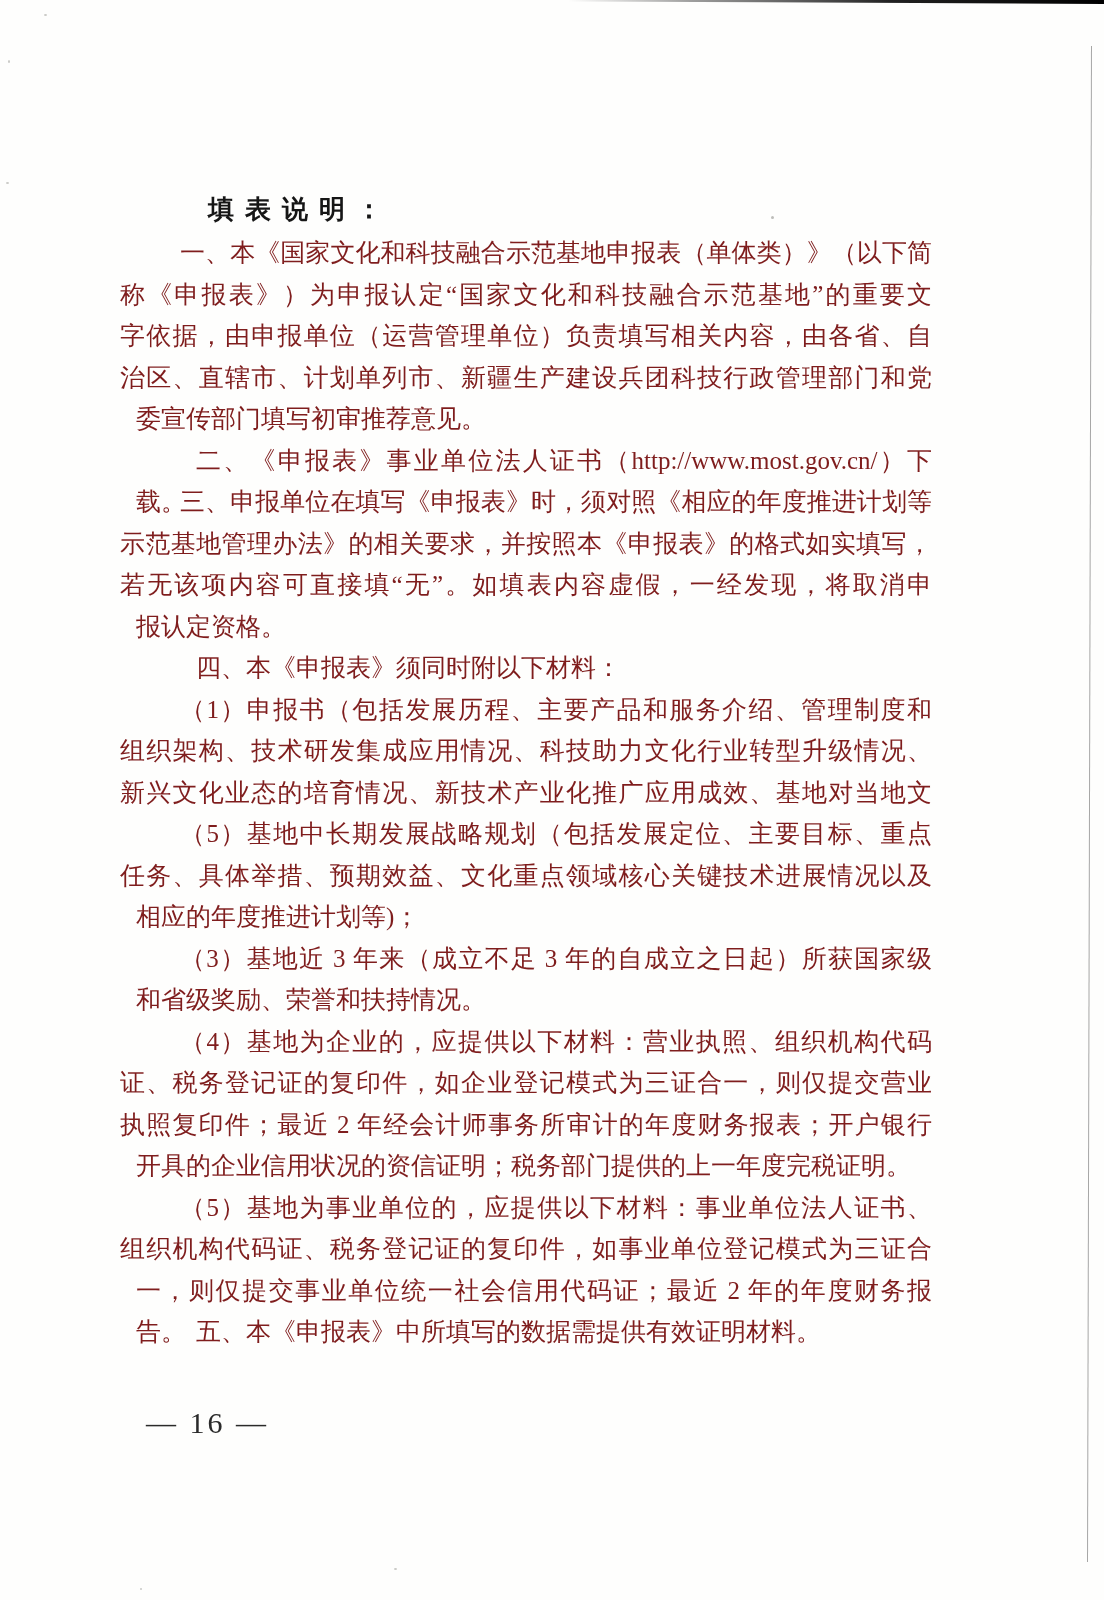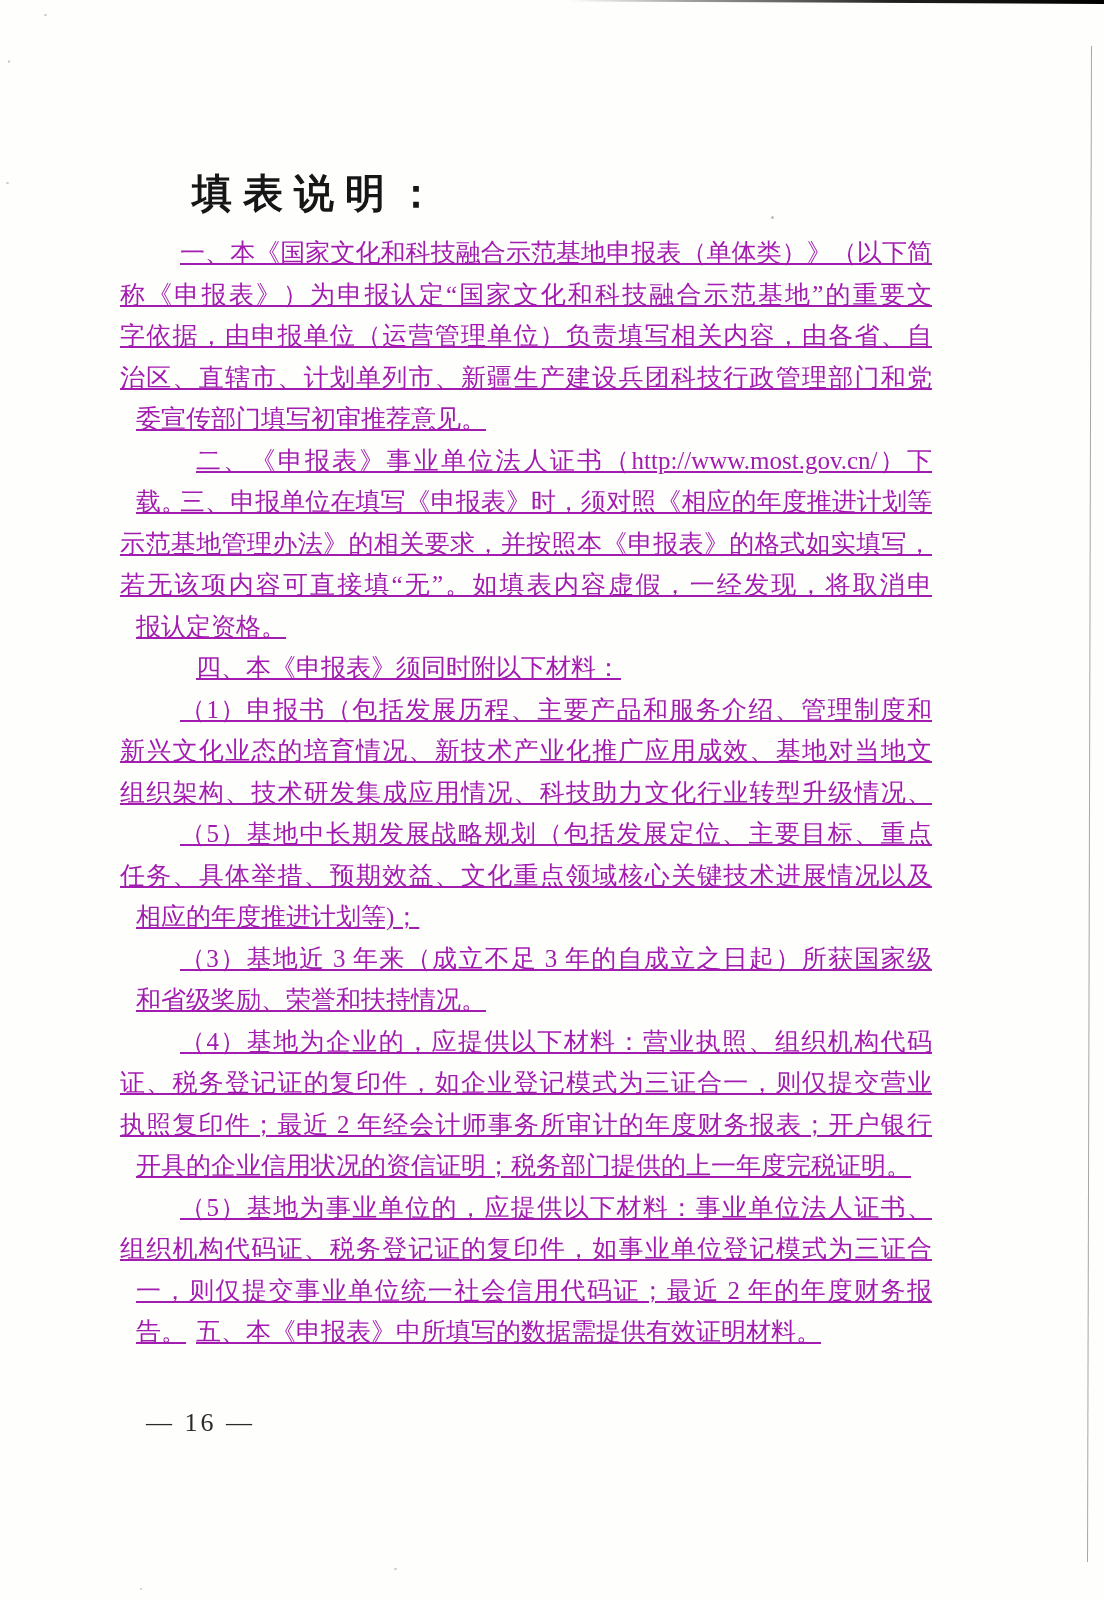--- a/index.html
+++ b/index.html
@@ -6,39 +6,38 @@
   .page {
     position:relative;
     width:1104px; height:1600px;
     background:#fefefdfa;
     background-color:#fefefd;
     overflow:hidden;
     font-family:"Liberation Serif","DejaVu Serif",serif;
     color:#262626;
   }
   .doc-title {
-    position:absolute; top:172px; left:192px; margin:0;
+    position:absolute; top:172px; left:192px; margin:16px;
     font-family:"Liberation Sans","DejaVu Sans",sans-serif;
-    font-weight:700; font-size:40px; line-height:42px;
+    font-weight:700; font-size:26px; line-height:42px;
     letter-spacing:11px; color:#161616;
   }
   .doc-body {
     position:absolute; top:232px; left:120px; width:812px;
   }
   .text-line {
     font-size:25px; line-height:41.5px; height:41.5px;
     text-align:justify; text-align-last:justify;
-    color:#a21caf;
-    text-decoration:underline;
+    color:#7f1d1d;
   }
   .text-line.para-first { text-indent:60px; }
   .text-line.para-last { text-align-last:left;margin-left:16px; }
   .page-number {
     position:absolute; top:1406px; left:146px;
-    font-size:26px; line-height:34px; letter-spacing:3px;
+    font-size:30px; line-height:34px; letter-spacing:3px;
     color:#2a2a2a; white-space:pre;
   }
   
   .edge-top {
     position:absolute; top:0; left:568px; width:536px; height:4px;
     background:linear-gradient(to right, rgba(0,0,0,0), rgba(50,50,50,0.45) 22%, #222 60%, #000 100%);
     clip-path:polygon(0 0, 100% 0, 100% 100%, 0 35%);
   }
   .edge-right {
     position:absolute; top:46px; left:1089px; width:1px; height:1516px;
@@ -76,22 +75,22 @@
       <div class="text-line">字依据，由申报单位（运营管理单位）负责填写相关内容，由各省、自</div>
       <div class="text-line">治区、直辖市、计划单列市、新疆生产建设兵团科技行政管理部门和党</div>
       <div class="text-line para-last">委宣传部门填写初审推荐意见。</div>
       <div class="text-line para-first para-last">二、《申报表》事业单位法人证书（http://www.most.gov.cn/）下载。</div>
       <div class="text-line para-first">三、申报单位在填写《申报表》时，须对照《相应的年度推进计划等</div>
       <div class="text-line">示范基地管理办法》的相关要求，并按照本《申报表》的格式如实填写，</div>
       <div class="text-line">若无该项内容可直接填“无”。如填表内容虚假，一经发现，将取消申</div>
       <div class="text-line para-last">报认定资格。</div>
       <div class="text-line para-first para-last">四、本《申报表》须同时附以下材料：</div>
       <div class="text-line para-first">（1）申报书（包括发展历程、主要产品和服务介绍、管理制度和</div>
+      <div class="text-line">组织架构、技术研发集成应用情况、科技助力文化行业转型升级情况、</div>
       <div class="text-line">新兴文化业态的培育情况、新技术产业化推广应用成效、基地对当地文</div>
-      <div class="text-line">组织架构、技术研发集成应用情况、科技助力文化行业转型升级情况、</div>
       <div class="text-line para-first">（5）基地中长期发展战略规划（包括发展定位、主要目标、重点</div>
       <div class="text-line">任务、具体举措、预期效益、文化重点领域核心关键技术进展情况以及</div>
       <div class="text-line para-last">相应的年度推进计划等)；</div>
       <div class="text-line para-first">（3）基地近 3 年来（成立不足 3 年的自成立之日起）所获国家级</div>
       <div class="text-line para-last">和省级奖励、荣誉和扶持情况。</div>
       <div class="text-line para-first">（4）基地为企业的，应提供以下材料：营业执照、组织机构代码</div>
       <div class="text-line">证、税务登记证的复印件，如企业登记模式为三证合一，则仅提交营业</div>
       <div class="text-line">执照复印件；最近 2 年经会计师事务所审计的年度财务报表；开户银行</div>
       <div class="text-line para-last">开具的企业信用状况的资信证明；税务部门提供的上一年度完税证明。</div>
       <div class="text-line para-first">（5）基地为事业单位的，应提供以下材料：事业单位法人证书、</div>

